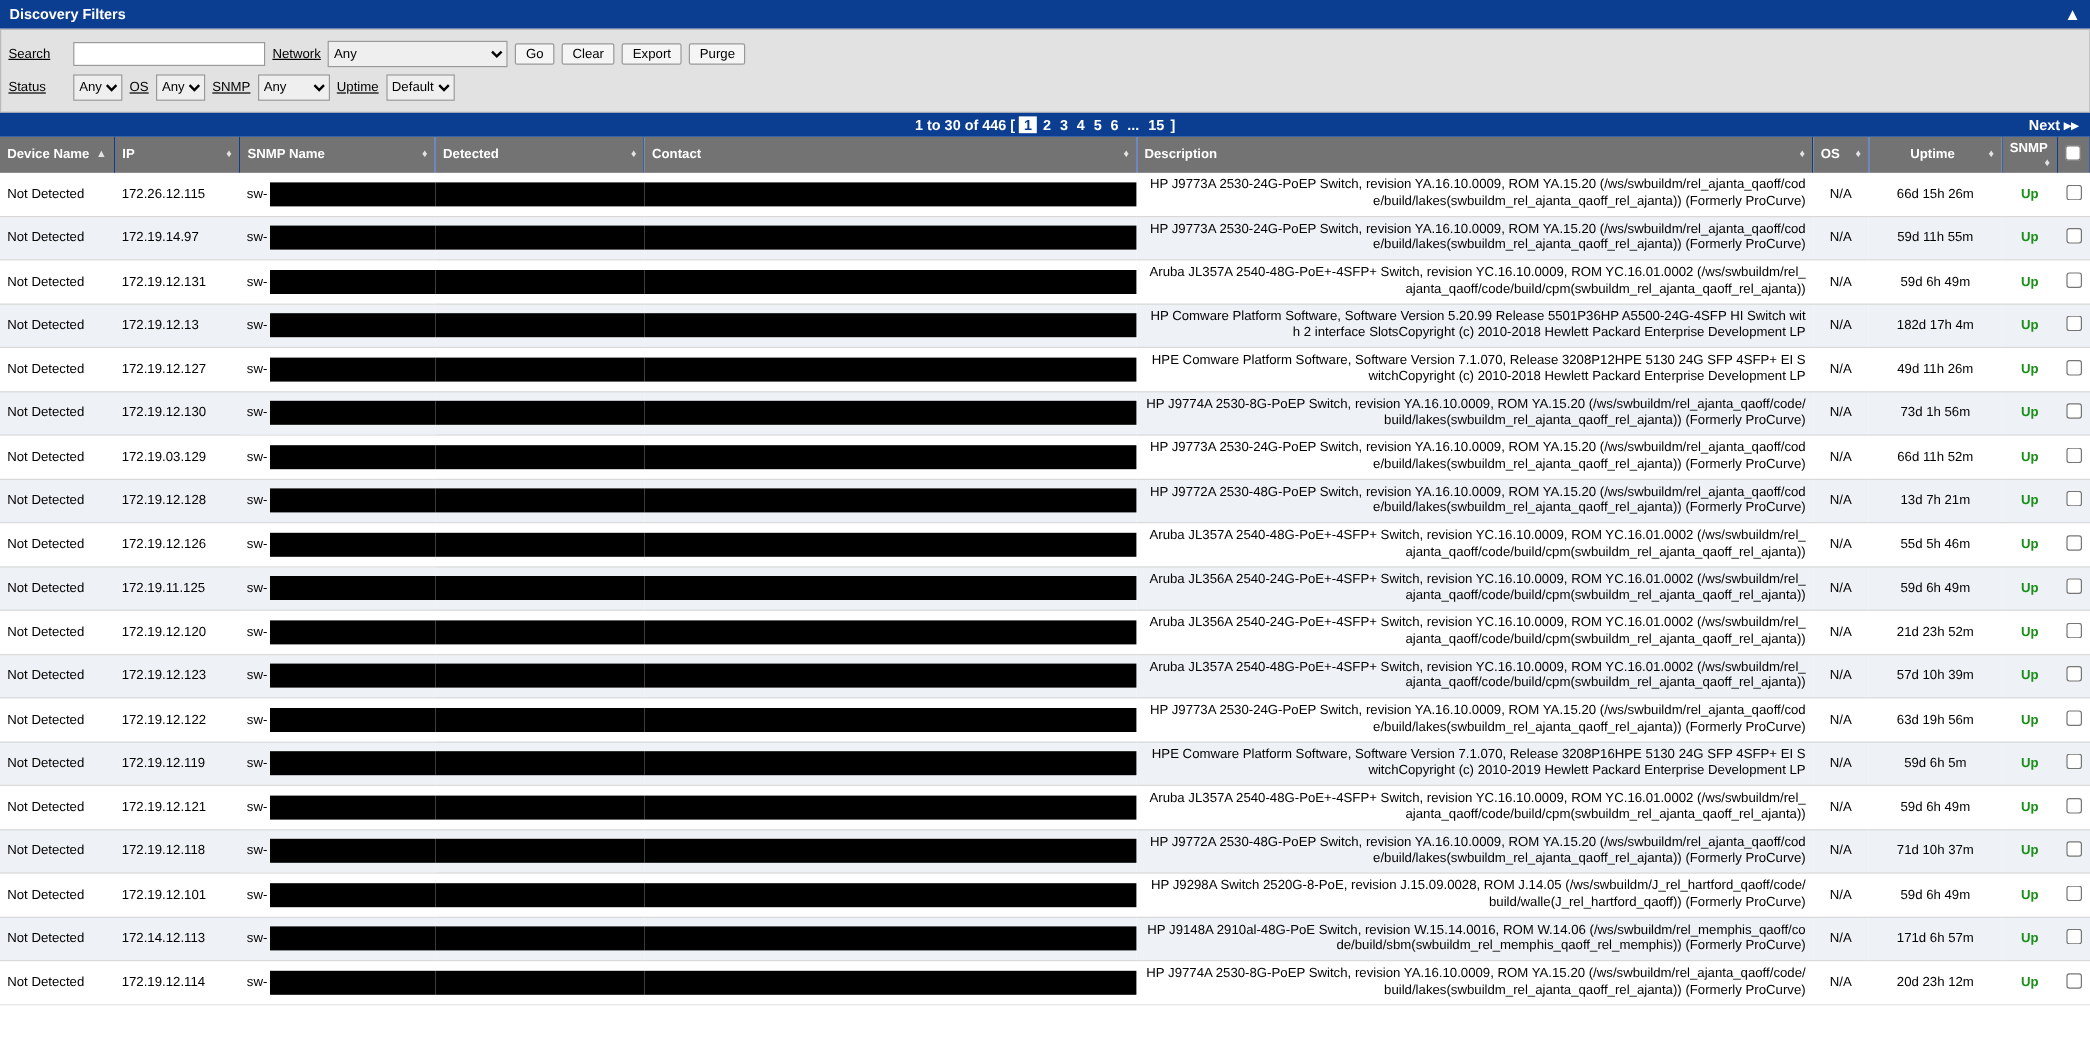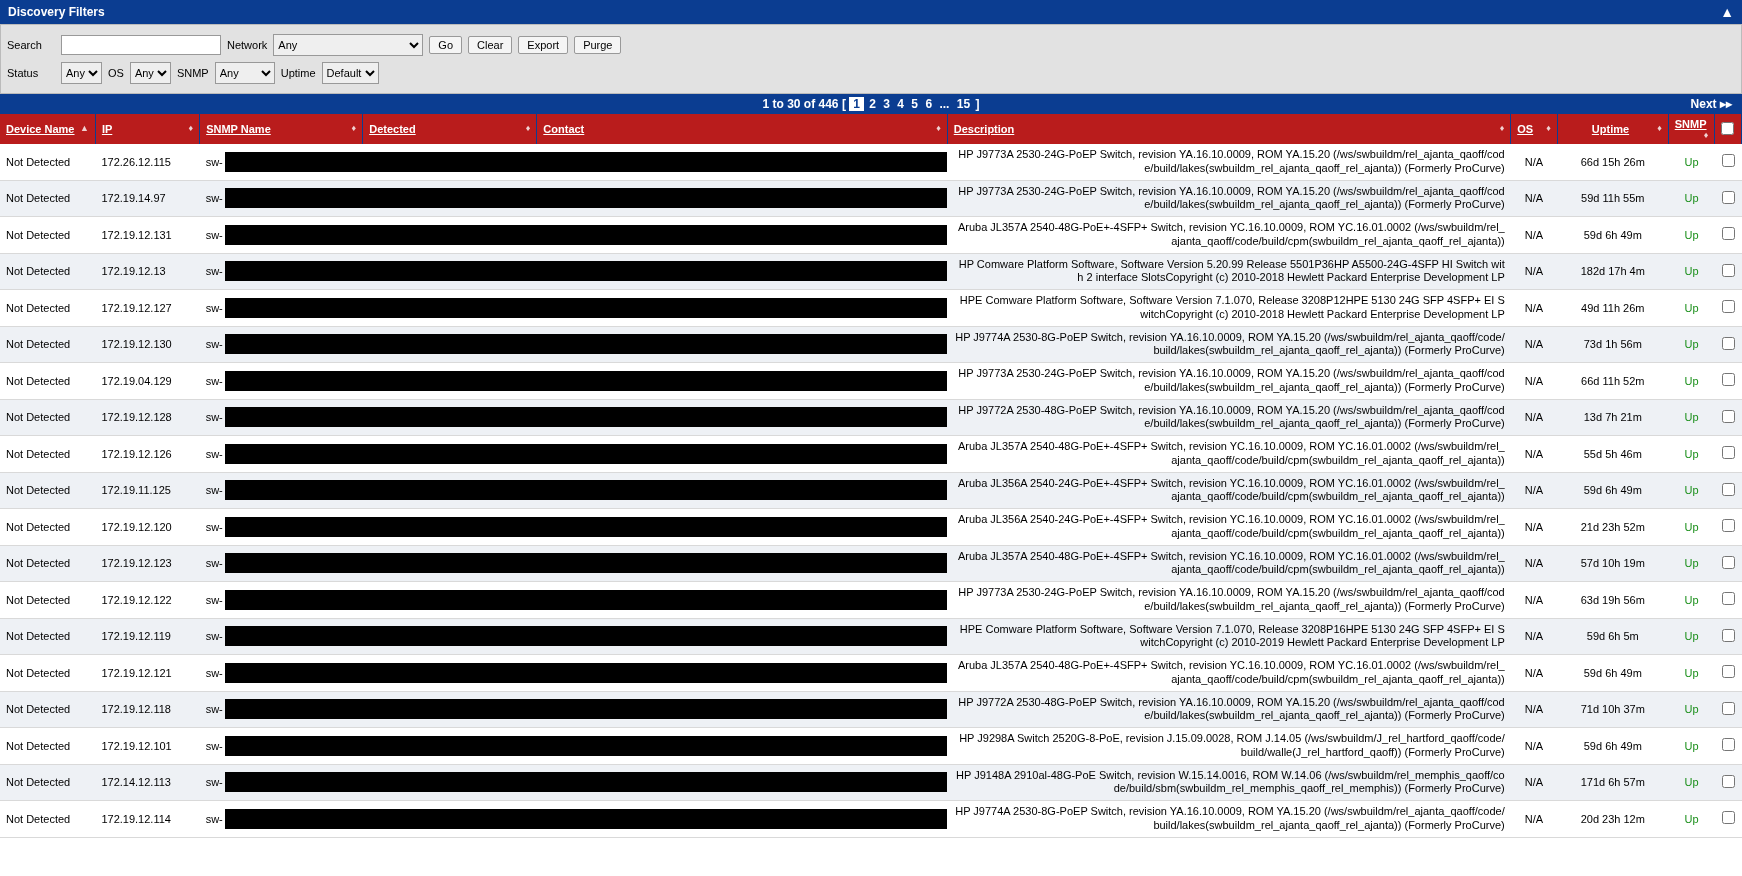--- a/index.html
+++ b/index.html
@@ -1,35 +1,35 @@
 <!DOCTYPE html>
 <html><head>
 <meta charset="utf-8">
 <style>
 * { box-sizing: border-box; margin: 0; padding: 0; }
 body { font-family: Verdana, Arial, sans-serif; font-size: 11px; color: #000; background: #fff; width: 1742px; }
 .panel-header { background: #0b3d91; color: #fff; padding: 4px 8px; font-weight: bold; font-size: 12px; display:flex; justify-content:space-between; align-items:center;}
 .panel-header .collapse-icon { font-size: 14px; cursor:pointer;}
 .filters { background: #e2e2e2; border: 1px solid #bbb; padding: 6px 0; }
 .filters-row { display:flex; align-items:center; gap:6px; padding:3px 6px; }
-.filters-row label { font-size:11px; }
+.filters-row label { font-size:11px;text-decoration:underline; }
 .filters-row input[type=text] { height:20px; border:1px solid #999; padding:0 4px; }
 .filters-row select { height:22px; border:1px solid #999; font-size:11px;}
 .btn { background:#f5f5f5; border:1px solid #999; padding:2px 8px; font-size:11px; cursor:pointer; border-radius:2px;}
 .paging-bar { background:#0b3d91; color:#fff; text-align:center; padding:3px 0; font-weight:bold; font-size:12px; position:relative;}
 .paging-bar a { color:#fff; text-decoration:none; padding:0 2px;}
 .paging-bar .current { background:#fff; color:#0b3d91; padding:0 4px;}
 .paging-bar .next { position:absolute; right:8px; top:3px; font-weight:bold;}
 table.data { width:100%; border-collapse:collapse; table-layout:fixed;}
-table.data thead th { background:#b91c1c; color:#fff; text-align:left; padding:4px 6px; font-size:11px; border-right:1px solid #0b3d91; position:relative;text-decoration:underline;}
+table.data thead th { background:#737373; color:#fff; text-align:left; padding:4px 6px; font-size:11px; border-right:1px solid #0b3d91; position:relative;}
 table.data thead th .sort { float:right; font-size:9px; opacity:0.8;}
 table.data tbody td { padding:4px 6px; font-size:11px; border-bottom:1px solid #d9d9d9; vertical-align:middle;}
 table.data tbody tr:nth-child(even) { background:#eef1f5;}
 table.data tbody tr:nth-child(odd) { background:#fff;}
-.snmp-up { color:#1a8f1a; font-weight:normal; text-align:center;}
+.snmp-up { color:#1a8f1a; font-weight:bold; text-align:center;}
 .center { text-align:center;}
 .black-block { background:#000; width:100%; height:100%; min-height:20px;}
 .desc { line-height:1.25; word-break:break-all;text-align:right;}
 col.c-dev{width:86px;} col.c-ip{width:94px;} col.c-snmp{width:147px;} col.c-loc{width:157px;} col.c-con{width:370px;} col.c-desc{width:508px;} col.c-os{width:42px;} col.c-up{width:100px;} col.c-sn{width:42px;} col.c-chk{width:24px;}
 </style>
 </head>
 <body>
 
 <div class="panel-header">
   <span>Discovery Filters</span>
@@ -214,21 +214,21 @@
           <div class="black-block" style="height:100%;"></div>
         </td>
         <td class="desc">HP J9774A 2530-8G-PoEP Switch, revision YA.16.10.0009, ROM YA.15.20 (/ws/swbuildm/rel_ajanta_qaoff/code/build/lakes(swbuildm_rel_ajanta_qaoff_rel_ajanta)) (Formerly ProCurve)</td>
         <td class="center">N/A</td>
         <td class="center">73d 1h 56m</td>
         <td class="snmp-up">Up</td>
         <td class="center"><input type="checkbox" style=""></td>
       </tr>
       <tr>
         <td>Not Detected</td>
-        <td>172.19.04.129</td>
+        <td>172.19.03.129</td>
         <td style="position:relative;padding:0;">
           <div style="display:flex;height:100%;">
             <span style="padding:4px 2px 4px 6px;">sw-</span>
             <div class="black-block"></div>
           </div>
         </td>
         <td style="padding:0;">
           <div class="black-block" style="height:100%;"></div>
         </td>
         <td style="padding:0;">
@@ -334,21 +334,21 @@
           </div>
         </td>
         <td style="padding:0;">
           <div class="black-block" style="height:100%;"></div>
         </td>
         <td style="padding:0;">
           <div class="black-block" style="height:100%;"></div>
         </td>
         <td class="desc">Aruba JL357A 2540-48G-PoE+-4SFP+ Switch, revision YC.16.10.0009, ROM YC.16.01.0002 (/ws/swbuildm/rel_ajanta_qaoff/code/build/cpm(swbuildm_rel_ajanta_qaoff_rel_ajanta))</td>
         <td class="center">N/A</td>
-        <td class="center">57d 10h 19m</td>
+        <td class="center">57d 10h 39m</td>
         <td class="snmp-up">Up</td>
         <td class="center"><input type="checkbox" style=""></td>
       </tr>
       <tr>
         <td>Not Detected</td>
         <td>172.19.12.122</td>
         <td style="position:relative;padding:0;">
           <div style="display:flex;height:100%;">
             <span style="padding:4px 2px 4px 6px;">sw-</span>
             <div class="black-block"></div>

